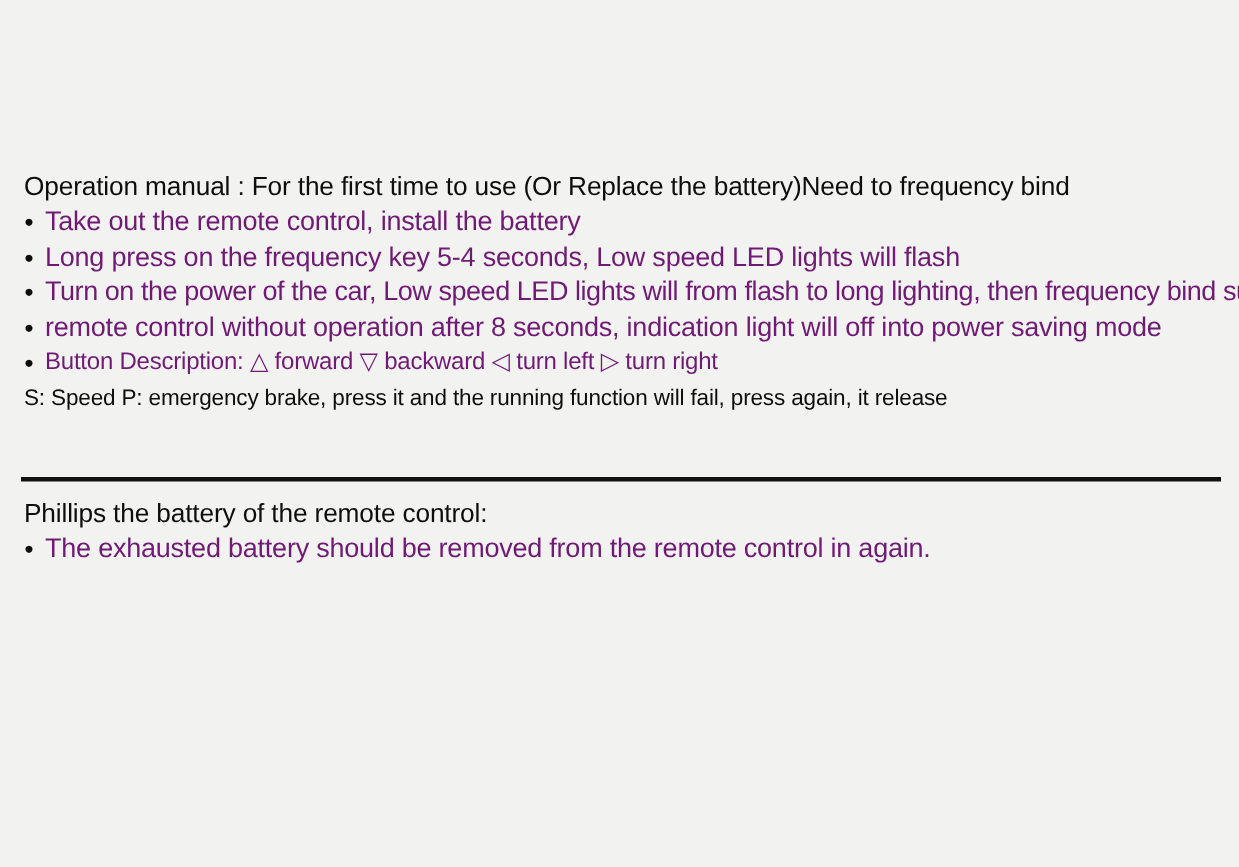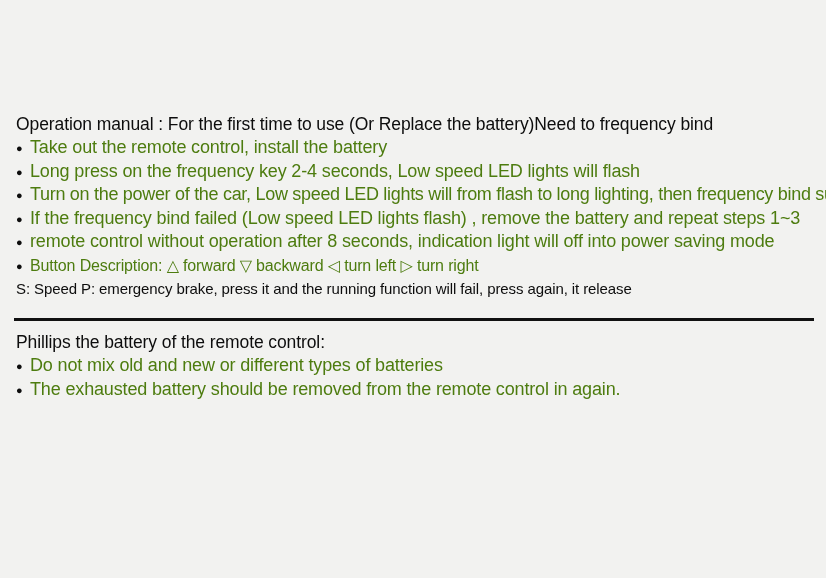--- a/index.html
+++ b/index.html
@@ -44,21 +44,21 @@
     white-space: normal;
   }
   .bullet-line {
     display: block;
     position: relative;
     padding-left: 14px;
     font-size: 18px;
     line-height: 23.5px;
     letter-spacing: -0.15px;
     white-space: nowrap;
-    color: #4d7c0f;
+    color: #701a75;
   }
   .bullet-line::before {
     content: "\25CF";
     position: absolute;
     left: 0;
     top: 0;
     font-size: 11px;
     line-height: 25px;
     color: #0d0d0d;
   }
@@ -86,29 +86,27 @@
   }
 </style>
 </head>
 <body>
 
 <div class="page">
 
   <div class="manual-block">
     <div class="head-line">Operation manual : For the first time to use (Or Replace the battery)Need to frequency bind</div>
     <div class="bullet-line">Take out the remote control, install the battery</div>
-    <div class="bullet-line">Long press on the frequency key 2-4 seconds, Low speed LED lights will flash</div>
+    <div class="bullet-line">Long press on the frequency key 5-4 seconds, Low speed LED lights will flash</div>
     <div class="bullet-line tight">Turn on the power of the car, Low speed LED lights will from  flash to long lighting, then frequency bind succeed</div>
-    <div class="bullet-line">If the frequency bind failed (Low speed LED lights flash) , remove the battery and repeat steps 1~3</div>
     <div class="bullet-line">remote control without operation after 8 seconds, indication light will off into power saving mode</div>
     <div class="bullet-line sym">Button Description:  △ forward ▽ backward ◁ turn left ▷ turn right</div>
     <div class="line">S: Speed  P:  emergency brake, press it and the running function will fail, press again, it release</div>
   </div>
 
   <div class="divider"></div>
 
   <div class="battery-block">
     <div class="head-line">Phillips the battery of the remote control:</div>
-    <div class="bullet-line">Do not mix old and new or different types of batteries</div>
     <div class="bullet-line">The exhausted battery should be removed from the remote control in again.</div>
   </div>
 
 </div>
 
 </body></html>

